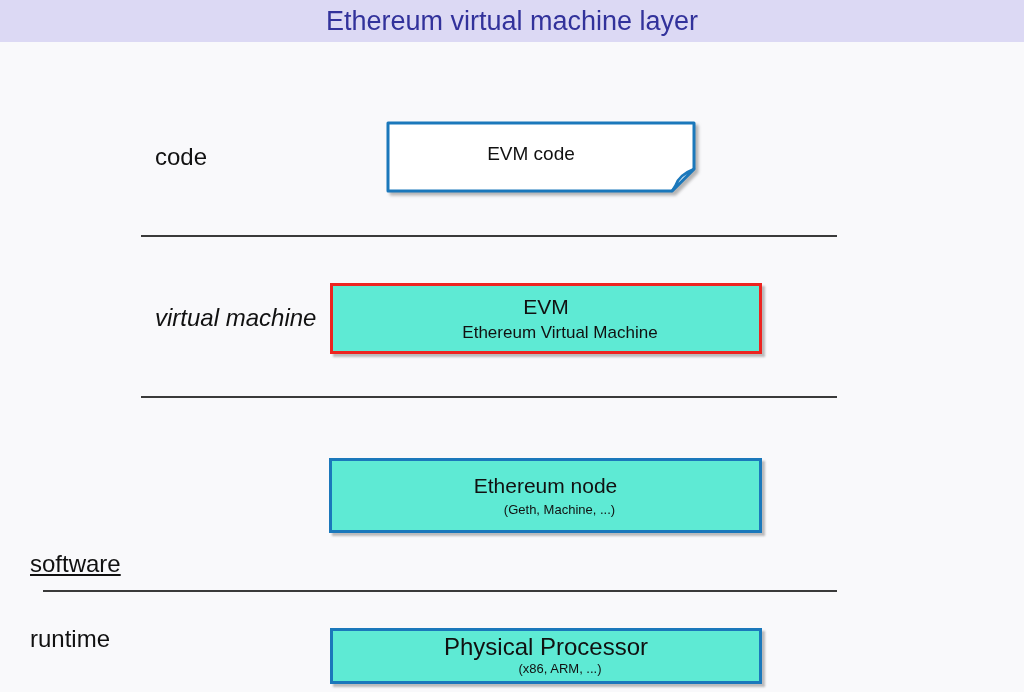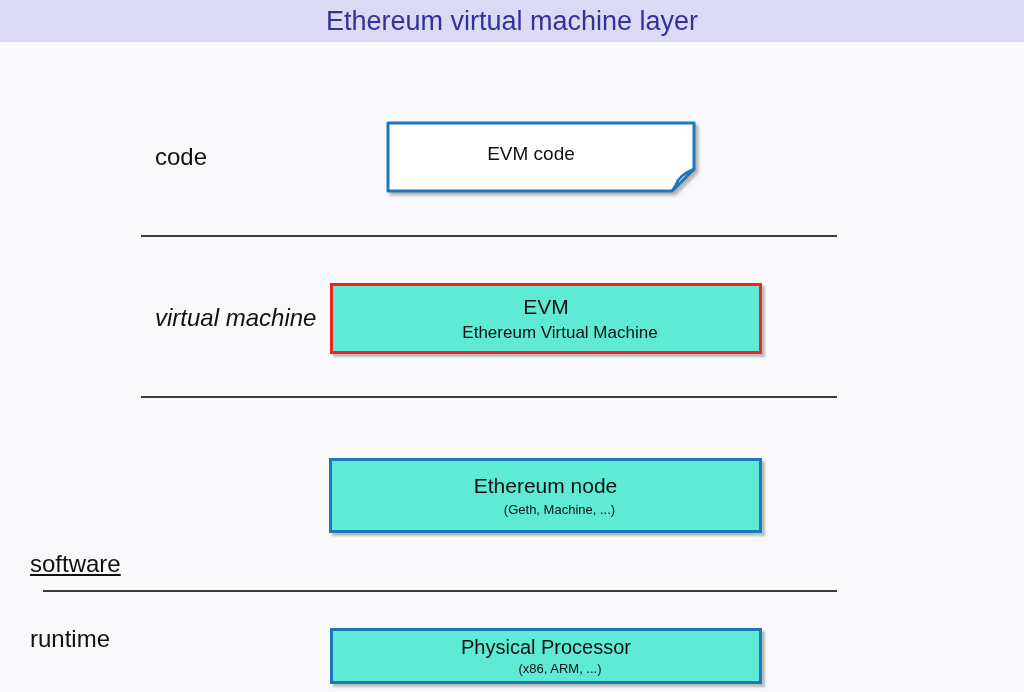--- a/index.html
+++ b/index.html
@@ -60,21 +60,21 @@
     flex-direction:column;
     justify-content:center;
     align-items:center;
     text-align:center;
     color:var(--text);
   }
   .box.red{border-color:var(--red);}
   .box .box-title{font-size:21px;line-height:28px;}
   .box .box-subtitle{font-size:17px;line-height:23px;margin-left:28px;}
   .box.small-sub .box-subtitle{font-size:13px;line-height:19px;}
-  .box.proc .box-title{font-size:20px;line-height:24px;}
+  .box.proc .box-title{font-size:24px;line-height:24px;}
   
   .note{
     position:absolute;
     left:386px;top:121px;
     width:312px;height:72px;
     filter:drop-shadow(3px 3px 1.5px rgba(110,110,110,0.5));
   }
   .note svg{position:absolute;left:0;top:0;}
   .note .note-text{
     position:absolute;

